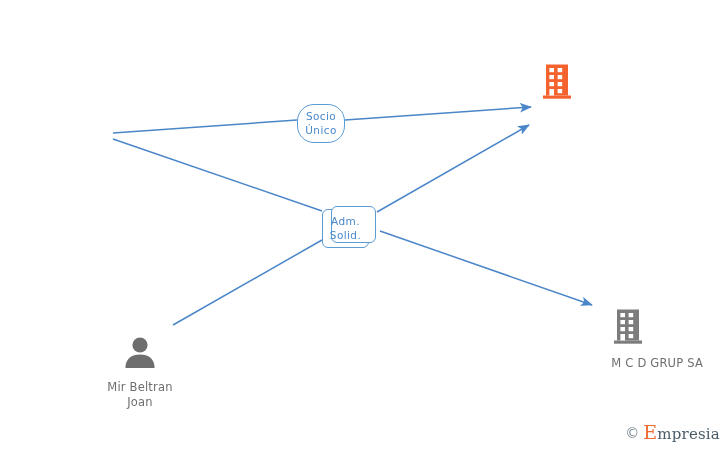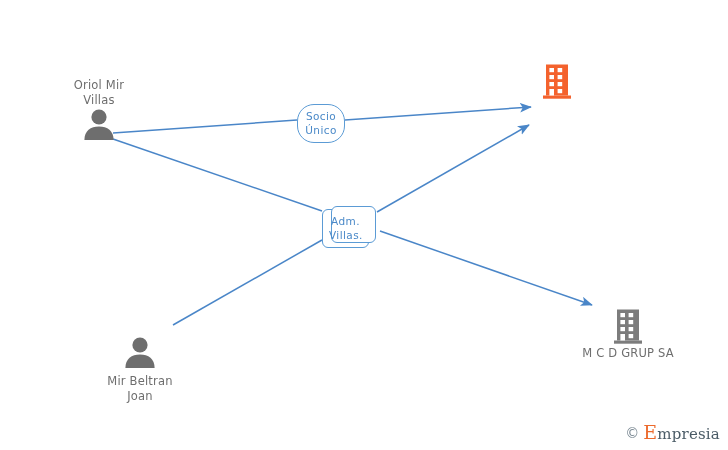--- a/index.html
+++ b/index.html
@@ -148,35 +148,27 @@
 
     <line x1="113" y1="139" x2="322" y2="211" stroke="#4a86c8" stroke-width="1.5"></line>
 
     <line x1="173" y1="325" x2="322" y2="240" stroke="#4a86c8" stroke-width="1.5"></line>
 
     <line x1="377" y1="212" x2="529" y2="125" stroke="#4a86c8" stroke-width="1.5" marker-end="url(#arrow)"></line>
 
     <line x1="380" y1="231" x2="592" y2="305" stroke="#4a86c8" stroke-width="1.5" marker-end="url(#arrow)"></line>
   </svg>
 
-  <div class="person-node" style="left:34px; top:78px;">
-    <div class="person-label">Oriol Mir
-Villas</div>
-    <svg class="person-icon" viewBox="0 0 34 32" xmlns="http://www.w3.org/2000/svg">
-      <circle cx="17" cy="9" r="7.6" fill="#6e6e6e"></circle>
-      <path d="M2.4 32 C2.4 22.6 8.6 18.4 17 18.4 C25.4 18.4 31.6 22.6 31.6 32 Z" fill="#6e6e6e"></path>
-    </svg>
-  </div>
 
   <div class="person-node" style="left:75px; top:336px;">
     <svg class="person-icon" viewBox="0 0 34 32" xmlns="http://www.w3.org/2000/svg">
       <circle cx="17" cy="9" r="7.6" fill="#6e6e6e"></circle>
       <path d="M2.4 32 C2.4 22.6 8.6 18.4 17 18.4 C25.4 18.4 31.6 22.6 31.6 32 Z" fill="#6e6e6e"></path>
     </svg>
-    <div class="person-label" style="margin-top:6px;">Mir Beltran
+    <div class="person-label" style="margin-top:12px;">Mir Beltran
 Joan</div>
   </div>
 
   <div class="company-node" style="left:482px; top:58px;">
     <svg class="company-icon" viewBox="0 0 32 36" xmlns="http://www.w3.org/2000/svg" style="margin-top:6px;">
       <rect x="5" y="0.5" width="22" height="31" fill="#f4622d"></rect>
       <rect x="2" y="31.5" width="28" height="3.2" fill="#f4622d"></rect>
       <rect x="8.4" y="4" width="4.6" height="4.2" fill="#ffffff"></rect>
       <rect x="16.6" y="4" width="4.6" height="4.2" fill="#ffffff"></rect>
       <rect x="8.4" y="11" width="4.6" height="4.2" fill="#ffffff"></rect>
@@ -194,27 +186,27 @@
       <rect x="2" y="31.5" width="28" height="3.2" fill="#7c7c7c"></rect>
       <rect x="8.4" y="4" width="4.6" height="4.2" fill="#ffffff"></rect>
       <rect x="16.6" y="4" width="4.6" height="4.2" fill="#ffffff"></rect>
       <rect x="8.4" y="11" width="4.6" height="4.2" fill="#ffffff"></rect>
       <rect x="16.6" y="11" width="4.6" height="4.2" fill="#ffffff"></rect>
       <rect x="8.4" y="18" width="4.6" height="4.2" fill="#ffffff"></rect>
       <rect x="16.6" y="18" width="4.6" height="4.2" fill="#ffffff"></rect>
       <rect x="8.4" y="25" width="4.6" height="6.5" fill="#ffffff"></rect>
       <rect x="16.6" y="25" width="4.6" height="4.2" fill="#ffffff"></rect>
     </svg>
-    <div class="company-label secondary" style="margin-top:1px;">M C D GRUP SA</div>
+    <div class="company-label secondary" style="margin-top:11px;text-align:right;">M C D GRUP SA</div>
   </div>
 
   <div class="rel-box" style="left:297px; top:104px; width:48px;border-radius:17px;">Socio
 Único</div>
 
   <div class="rel-box stacked" style="left:322px; top:209px; width:47px;">Adm.
-Villas.</div>
+Solid.</div>
 
   <div id="watermark">
     <span class="copy">©</span>
     <span class="brand"><span class="cap">E</span><span>mpresia</span></span>
   </div>
 
 </div>
 
 </body></html>

